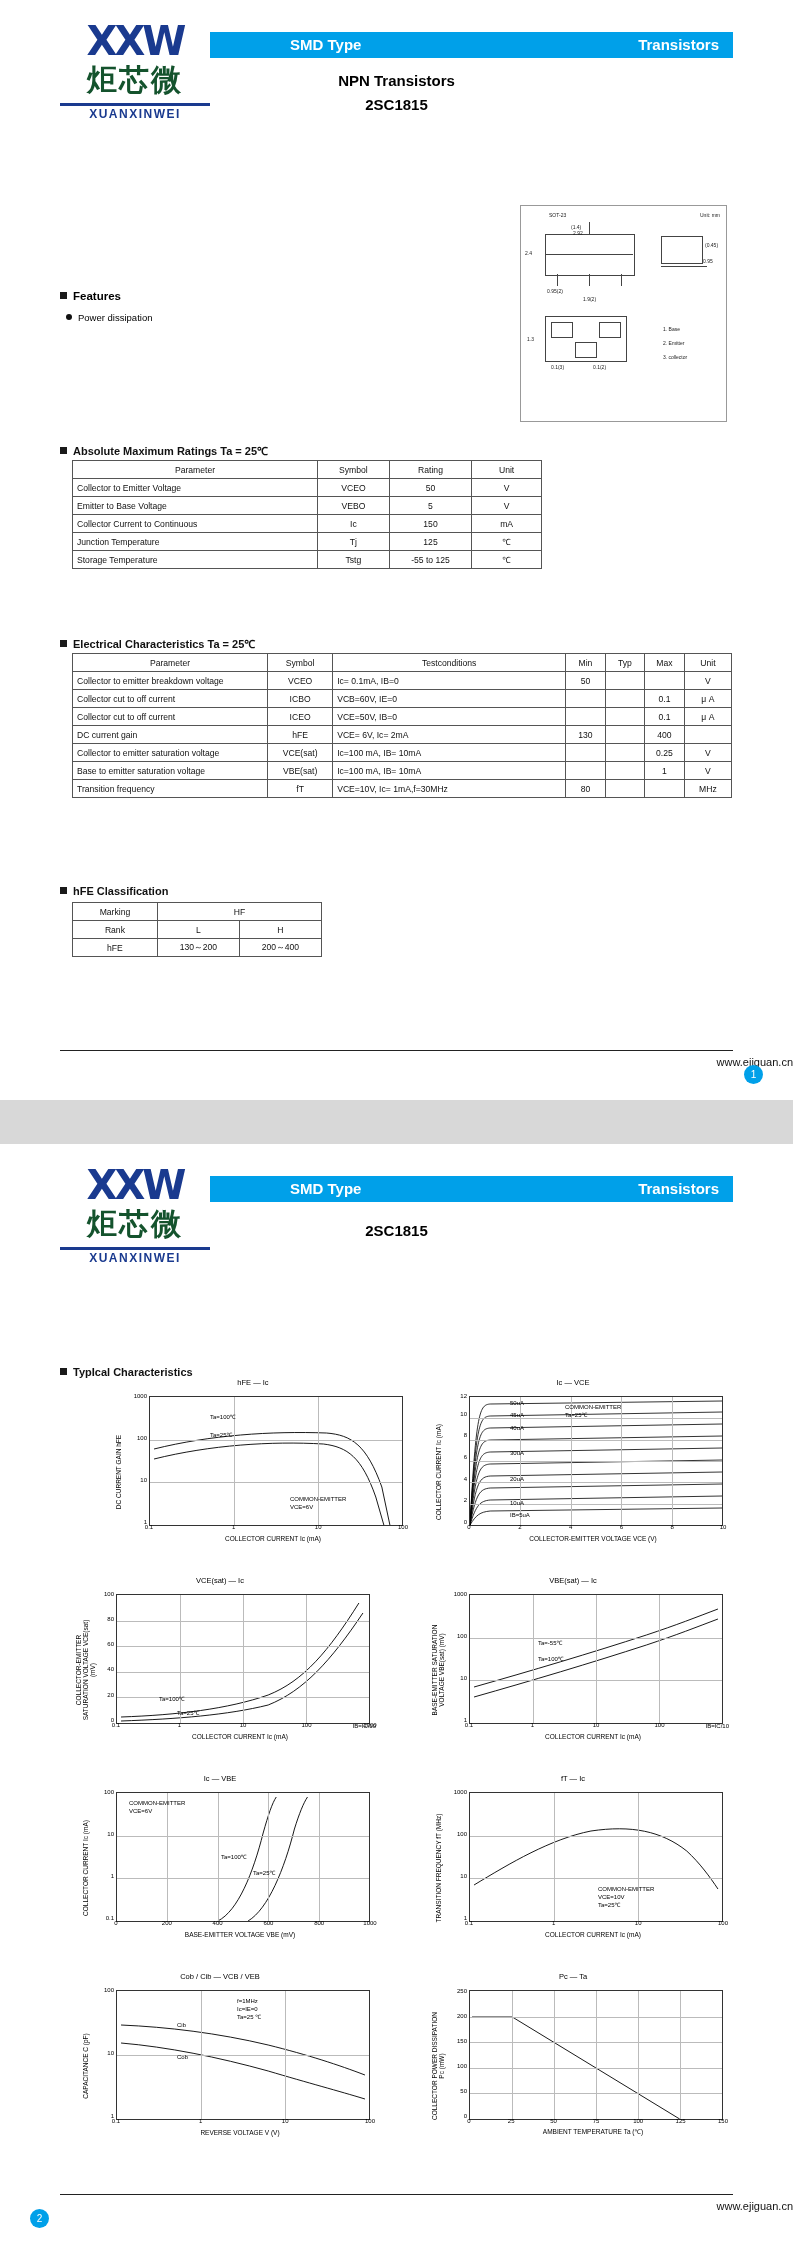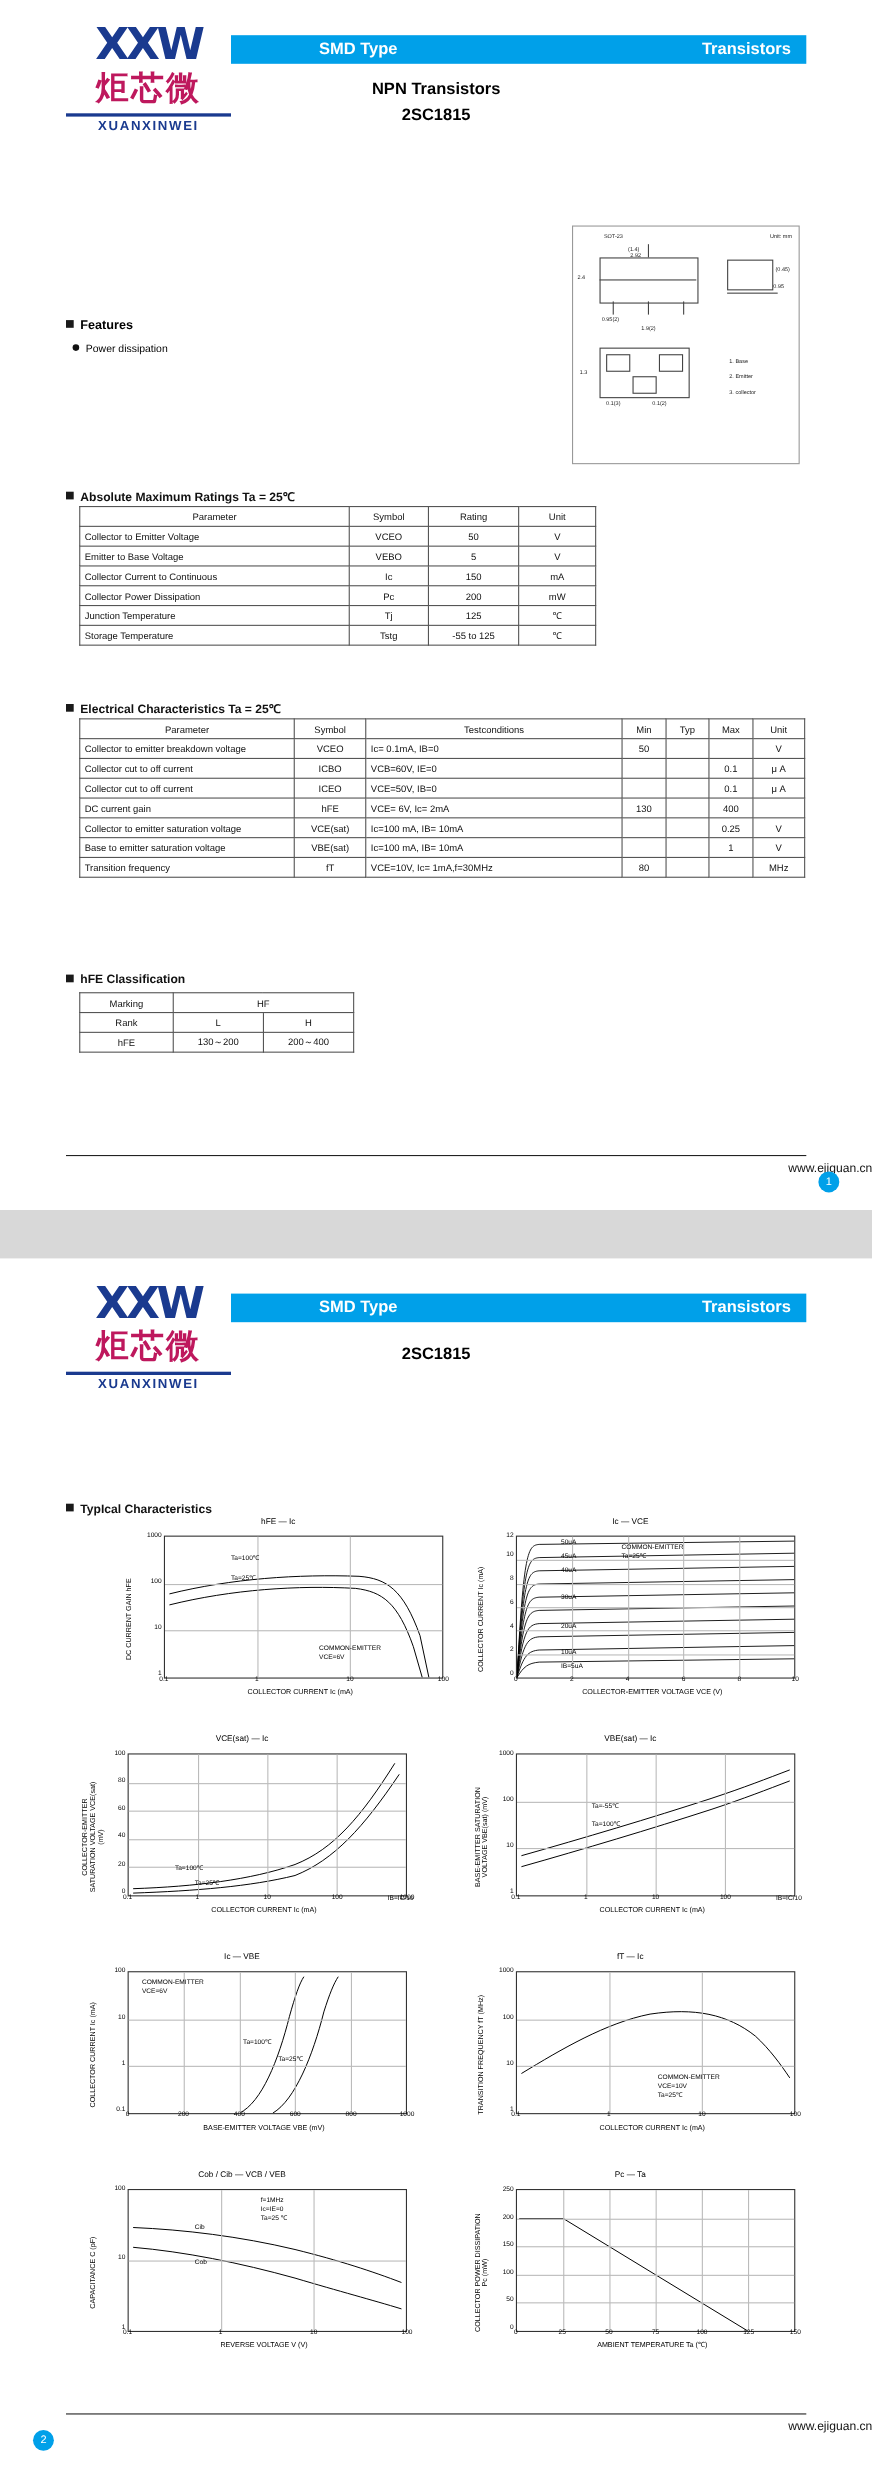--- a/index.html
+++ b/index.html
@@ -6,21 +6,21 @@
   .wrap{width:793px;margin:0 auto;}
   .page{width:793px;background:#ffffff;position:relative;box-sizing:border-box;}
   .page1{height:1100px;}
   .gap{height:44px;background:#d8d8d8;}
   .page2{height:1100px;}
 
   
   .hdr{position:relative;height:110px;}
   .logo{position:absolute;left:60px;top:18px;width:150px;text-align:center;}
   .logo .mark{font-size:40px;font-weight:bold;color:#1a3a8f;letter-spacing:-3px;font-family:"DejaVu Sans",sans-serif;}
-  .logo .cn{font-size:30px;font-weight:bold;color:#be185d;margin-top:-4px;letter-spacing:2px;}
+  .logo .cn{font-size:30px;font-weight:bold;color:#14532d;margin-top:-4px;letter-spacing:2px;}
   .logo .en{font-size:12px;font-weight:bold;color:#1a3a8f;letter-spacing:1.5px;margin-top:1px;}
   .logo .bar{height:3px;background:#1a3a8f;margin-top:2px;}
 
   .bluebar{position:absolute;left:210px;top:32px;right:60px;height:26px;background:#00a0e9;color:#fff;}
   .bluebar .l{position:absolute;left:80px;top:4px;font-size:15px;font-weight:bold;}
   .bluebar .r{position:absolute;right:14px;top:4px;font-size:15px;font-weight:bold;}
 
   .ttl1{position:absolute;left:0;right:0;top:72px;text-align:center;font-size:15px;font-weight:bold;color:#000;}
   .ttl2{position:absolute;left:0;right:0;top:96px;text-align:center;font-size:15px;font-weight:bold;color:#000;}
 
@@ -153,26 +153,20 @@
             <td class="c">5</td>
             <td class="c">V</td>
           </tr>
       <tr>
             <td class="l">Collector Current  to Continuous</td>
             <td class="c">Ic</td>
             <td class="c">150</td>
             <td class="c">mA</td>
           </tr>
       <tr>
-            <td class="l">Collector Power Dissipation</td>
-            <td class="c">Pc</td>
-            <td class="c">200</td>
-            <td class="c">mW</td>
-          </tr>
-      <tr>
             <td class="l">Junction Temperature</td>
             <td class="c">Tj</td>
             <td class="c">125</td>
             <td class="c">℃</td>
           </tr>
       <tr>
             <td class="l">Storage Temperature</td>
             <td class="c">Tstg</td>
             <td class="c">-55 to 125</td>
             <td class="c">℃</td>

